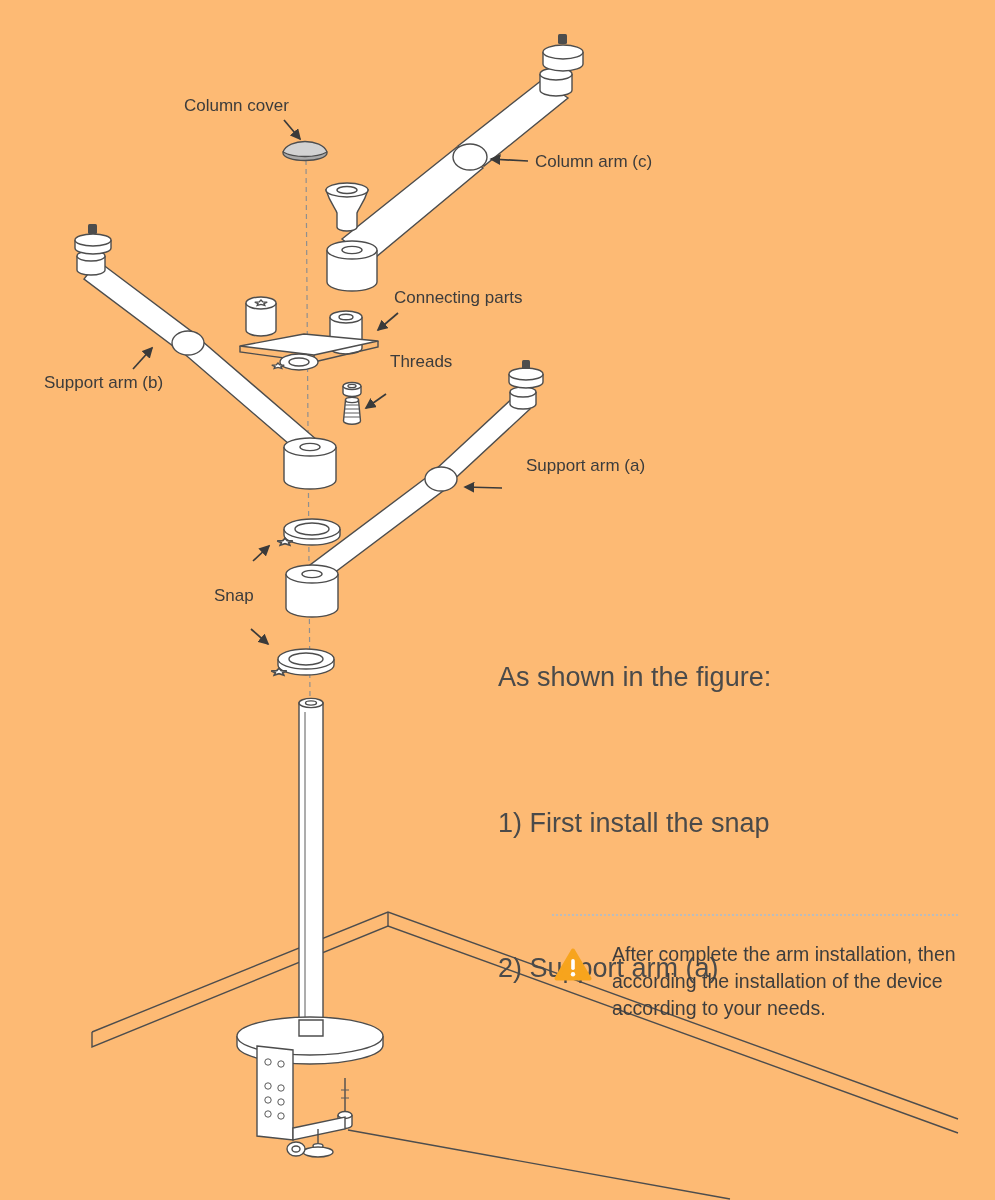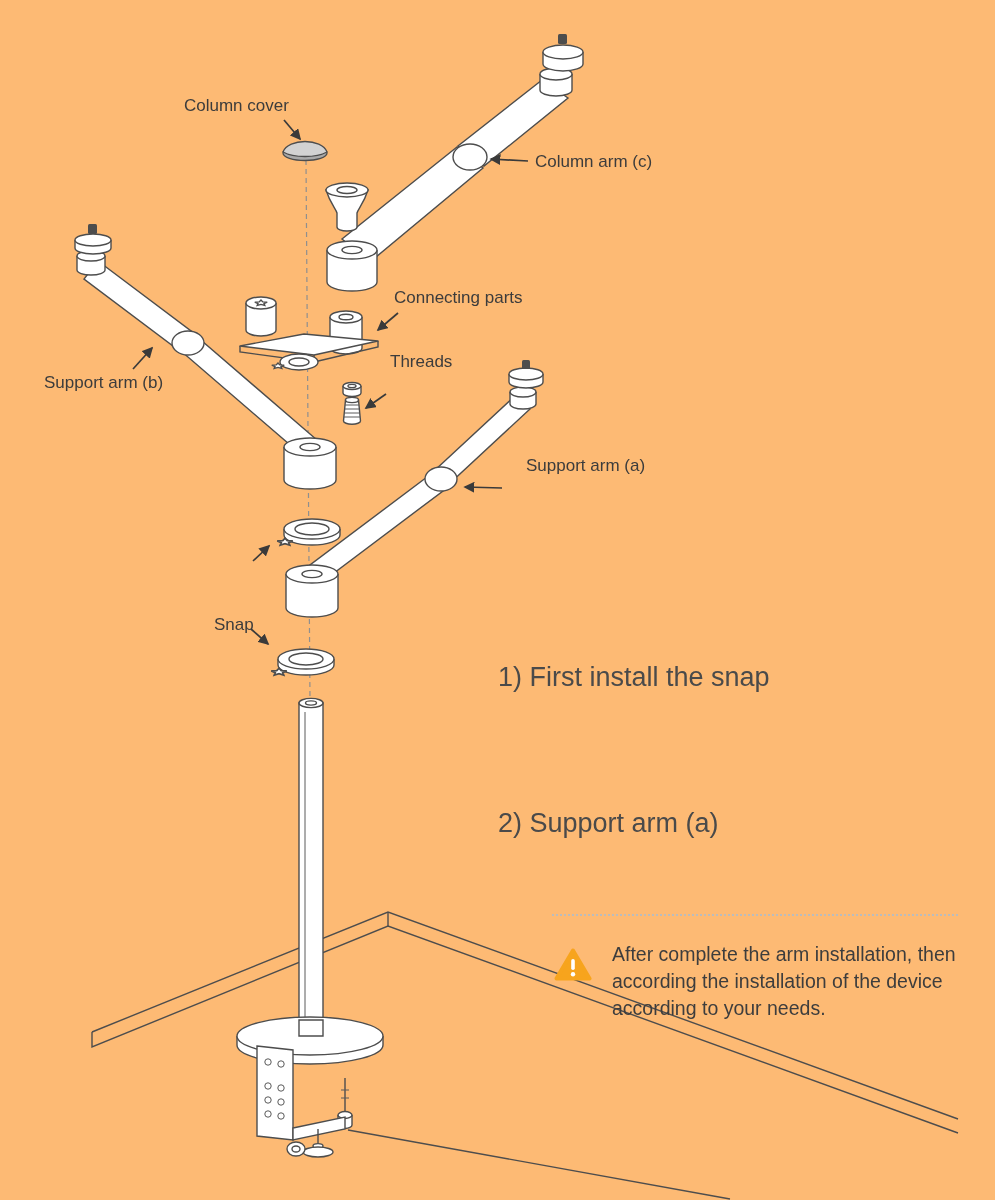--- a/index.html
+++ b/index.html
@@ -209,23 +209,24 @@
   <div class="part-label" style="left:535px; top:152px;">Column arm (c)</div>
 
   <div class="part-label" style="left:394px; top:288px;text-align:right;">Connecting parts</div>
 
   <div class="part-label" style="left:390px; top:352px;">Threads</div>
 
   <div class="part-label" style="left:44px; top:373px;">Support arm (b)</div>
 
   <div class="part-label" style="left:509px; top:456px;margin-left:17px;">Support arm (a)</div>
 
-  <div class="part-label" style="left:214px; top:615px;">Snap</div>
+  <div class="part-label" style="left:214px; top:586px;">Snap</div>
 
   <div class="instructions">
+    <div>As shown in the figure:</div>
     <div>1) First install the snap</div>
     <div>2) Support arm (a)</div>
     
     
     
   </div>
 
   <div class="divider"></div>
 
   <svg class="note-icon" viewBox="0 0 38 34">

